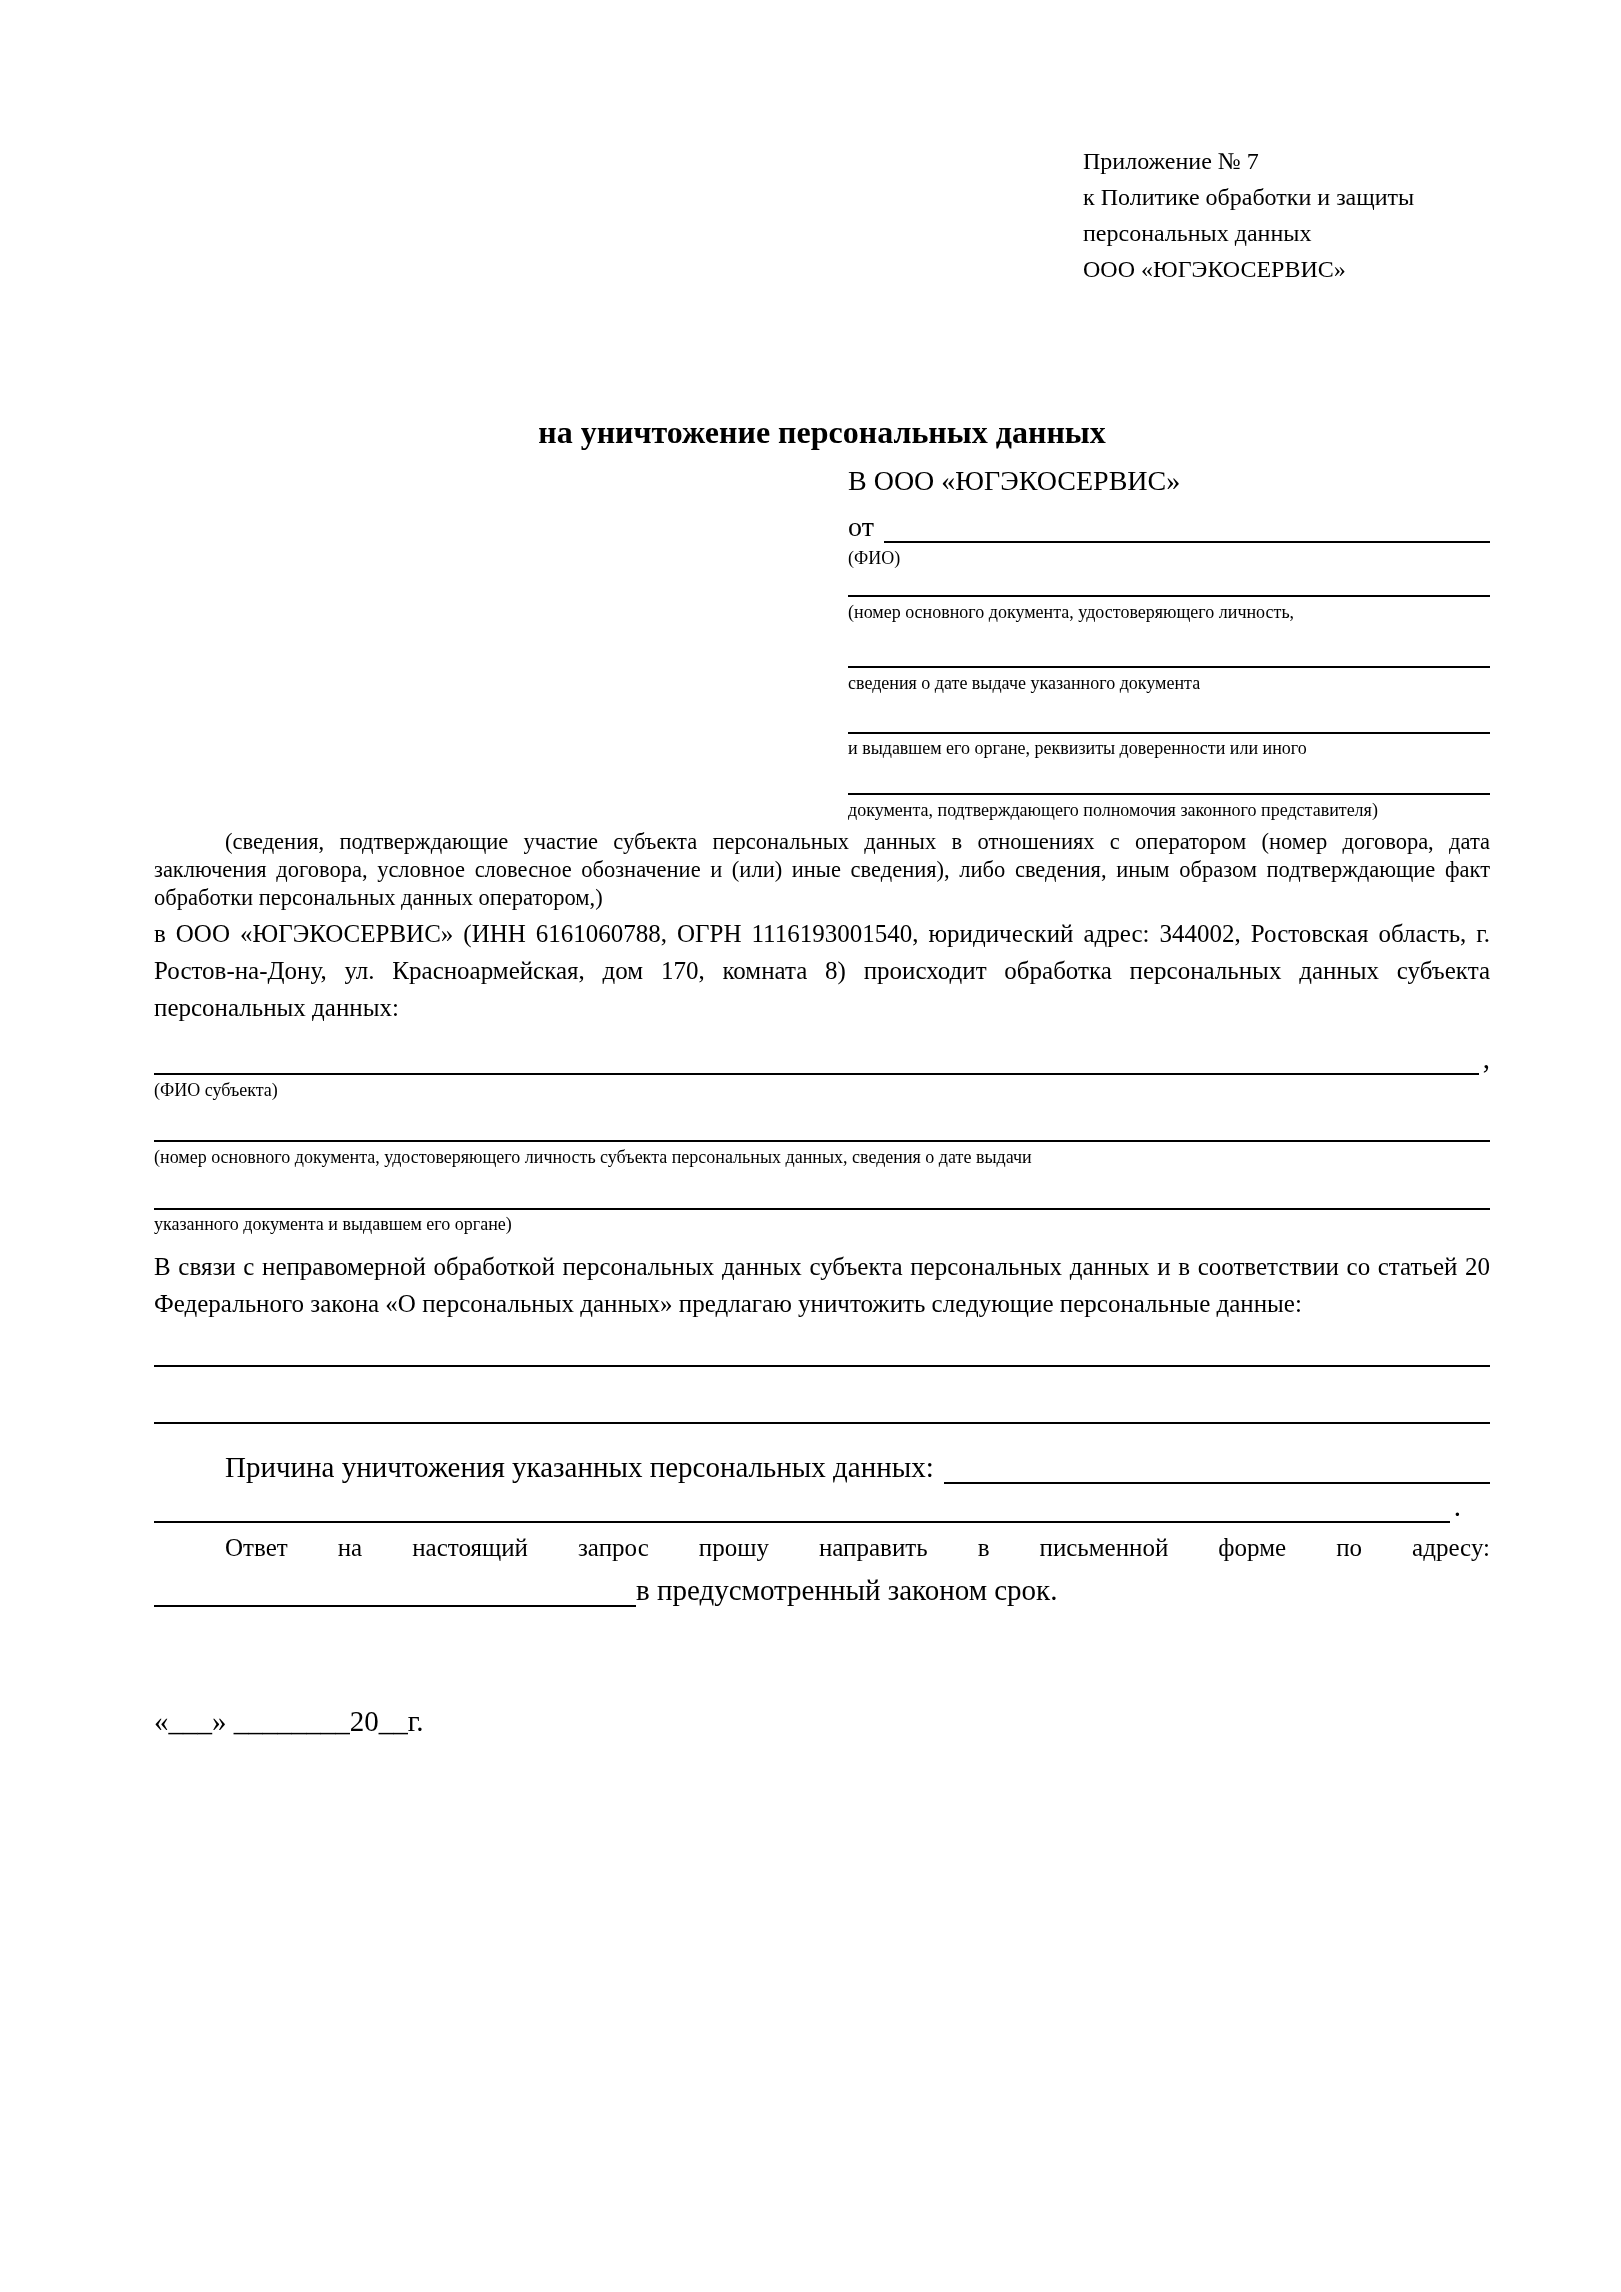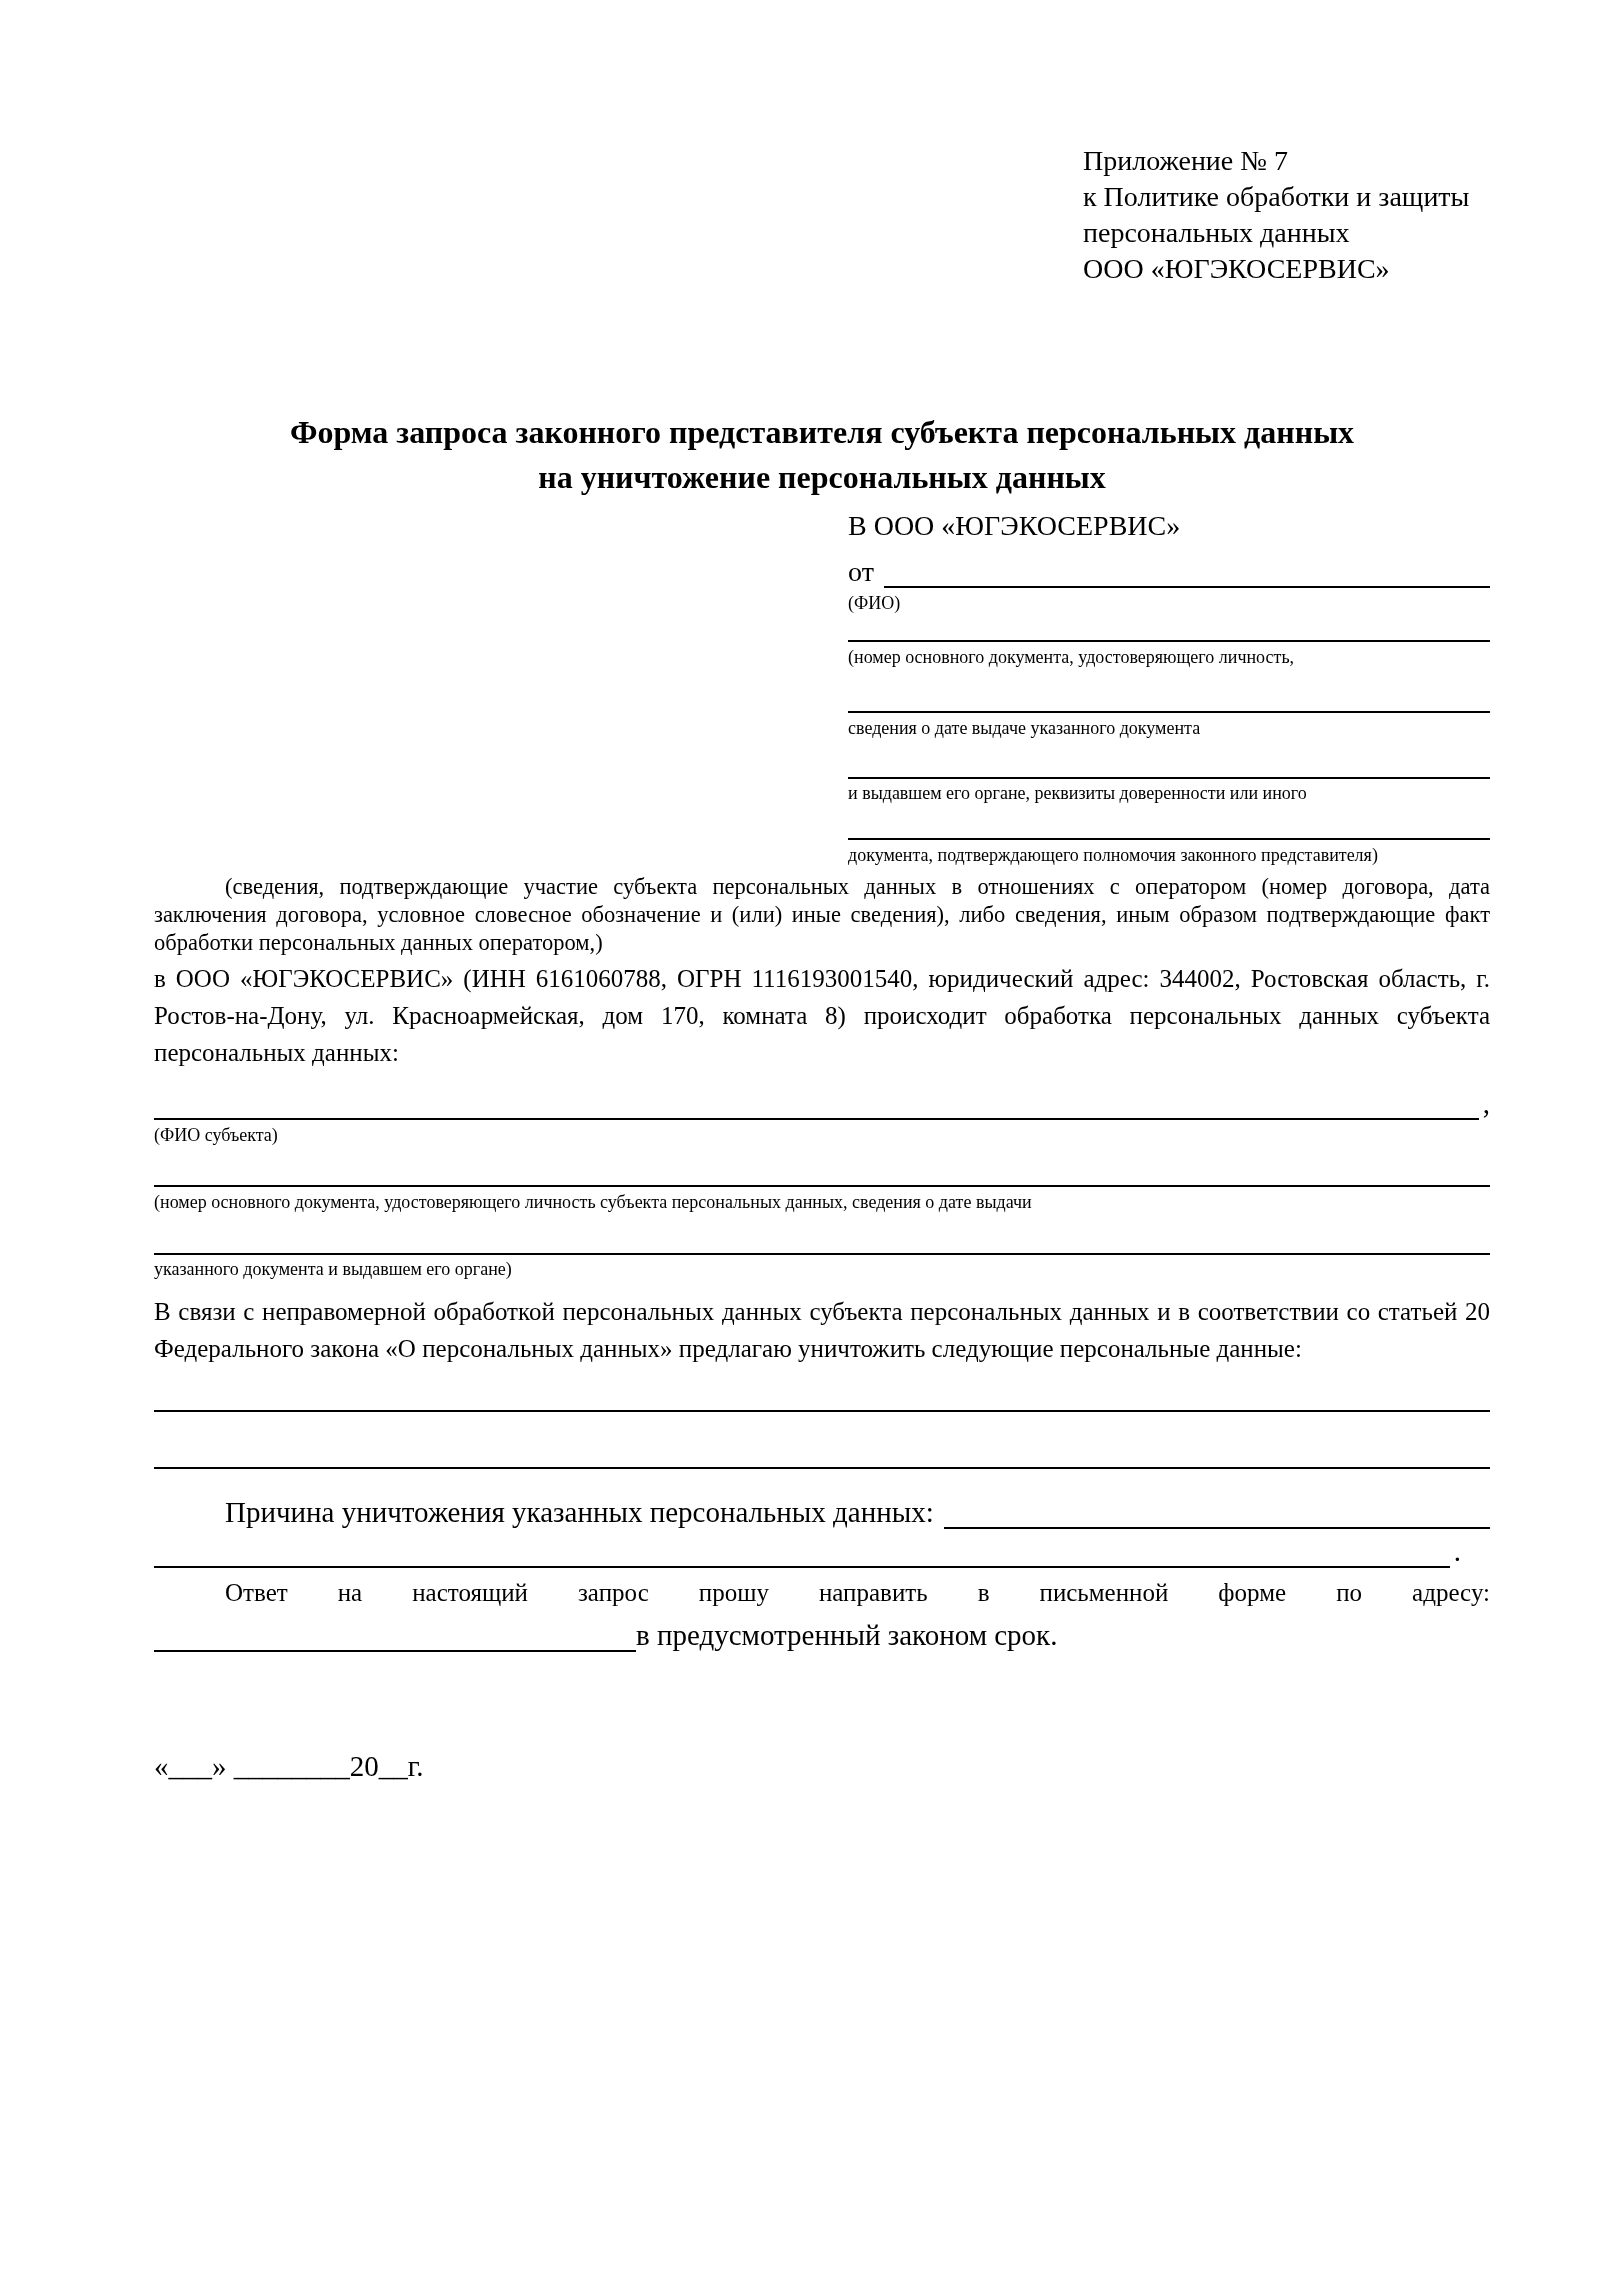--- a/index.html
+++ b/index.html
@@ -17,21 +17,21 @@
   .content {
     position: absolute;
     left: 154px;
     top: 0;
     width: 1336px;
   }
   
   .appendix {
     margin-top: 143px;
     margin-left: 929px;
-    font-size: 28px;
+    font-size: 24px;
     line-height: 36px;
   }
   
   .doc-title {
     margin-top: 123px;
     text-align: center;
     font-weight: bold;
     font-size: 32px;
     line-height: 45px;
   }
@@ -118,21 +118,20 @@
   <div class="content">
 
     <div class="appendix">
       <div>Приложение № 7</div>
       <div>к Политике обработки и защиты</div>
       <div>персональных данных</div>
       <div>ООО «ЮГЭКОСЕРВИС»</div>
     </div>
 
     <div class="doc-title">
-      <div>Форма запроса законного представителя субъекта персональных данных</div>
       <div>на уничтожение персональных данных</div>
     </div>
 
     <div class="addressee">
       <div class="addr-to">В ООО «ЮГЭКОСЕРВИС»</div>
       <div class="flexrow from-row">
         <span class="from-label">от</span>
         <span class="fill"></span>
       </div>
       <div class="cap">(ФИО)</div>

